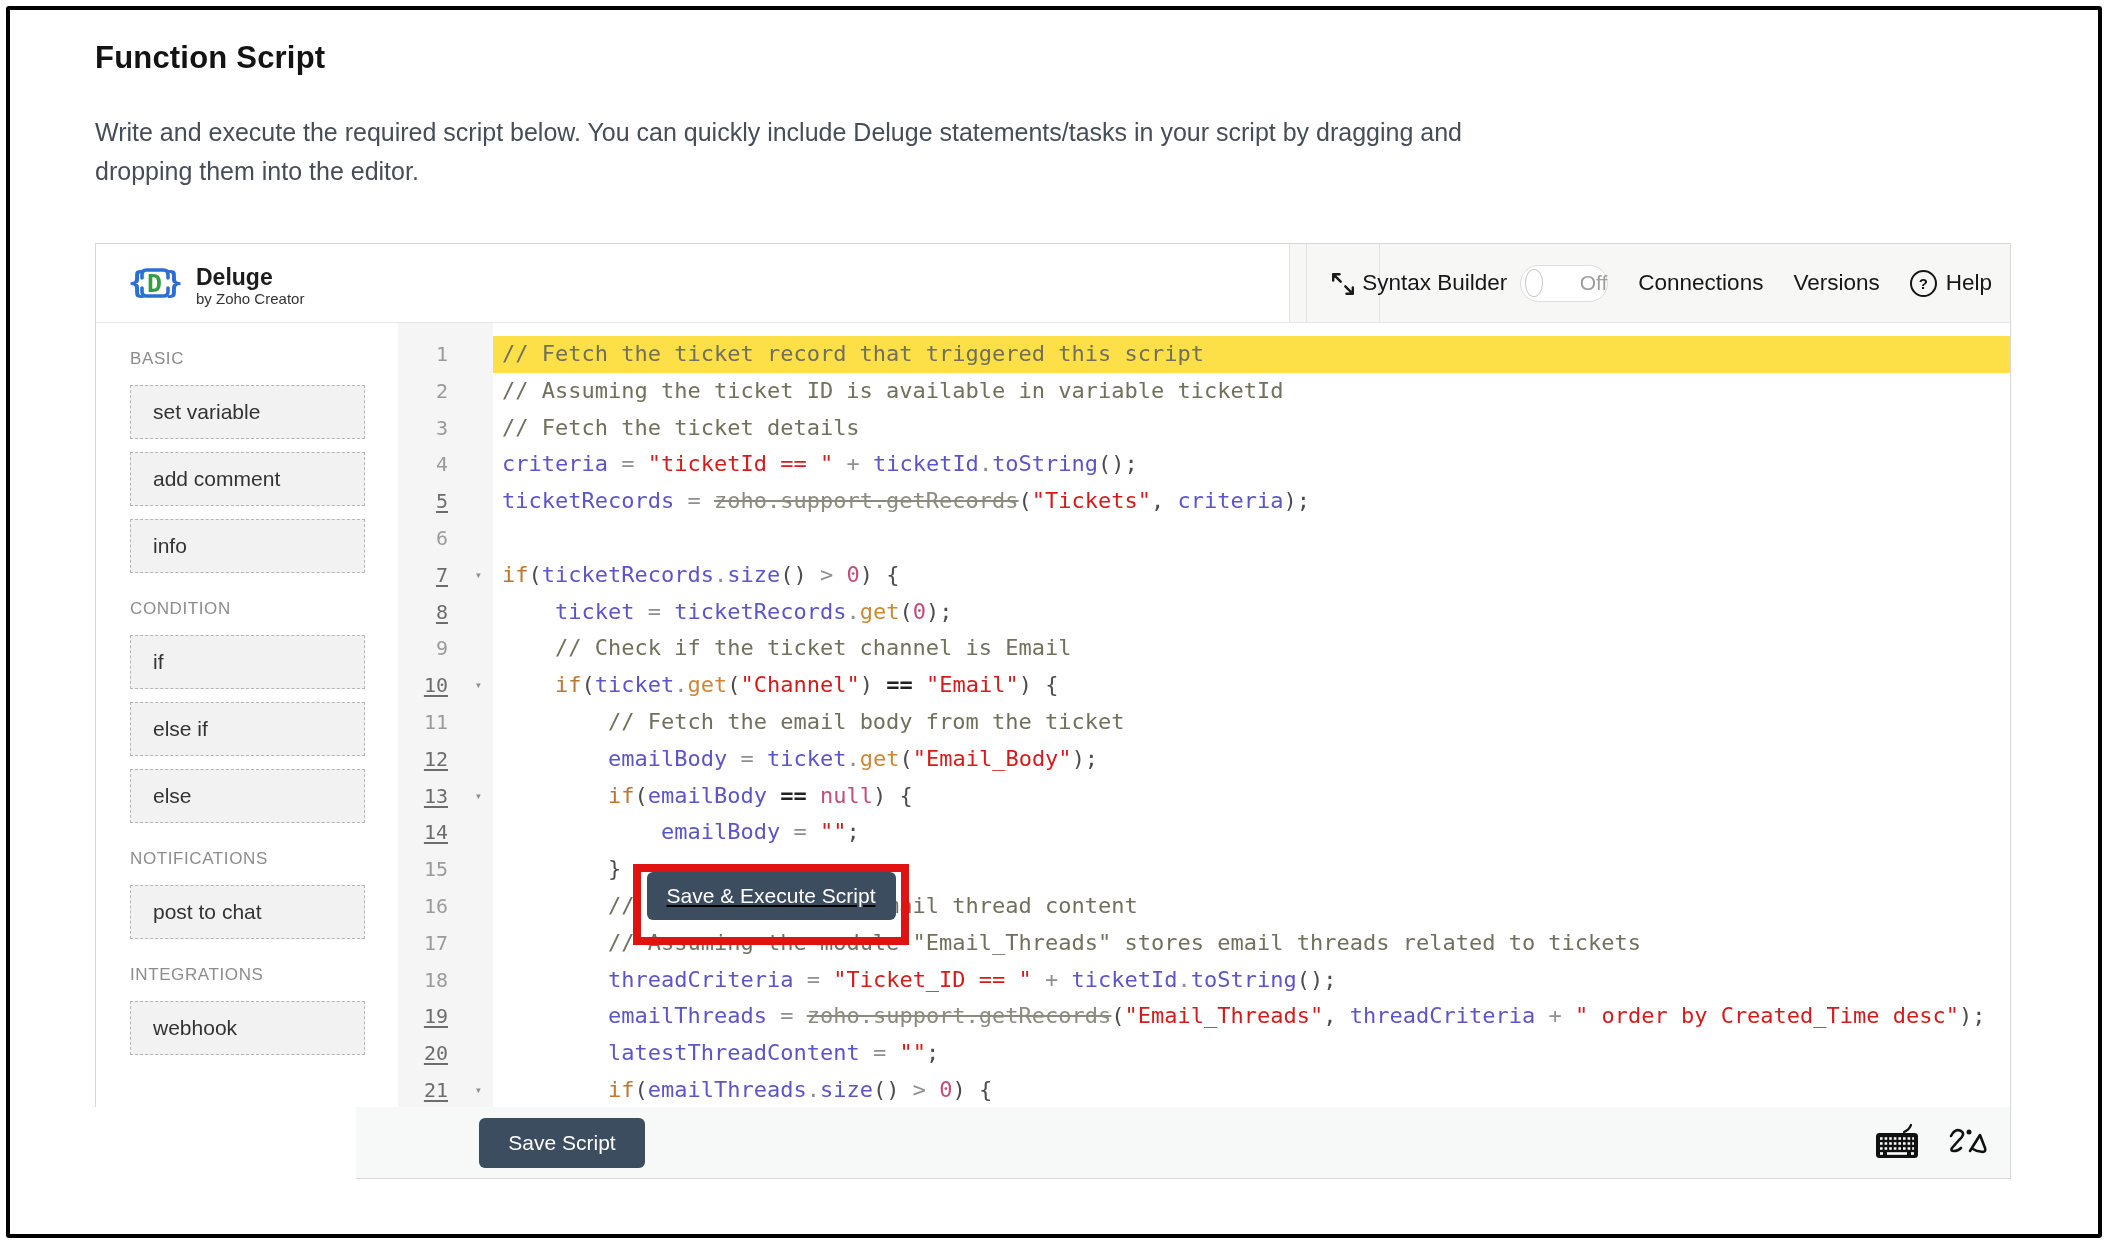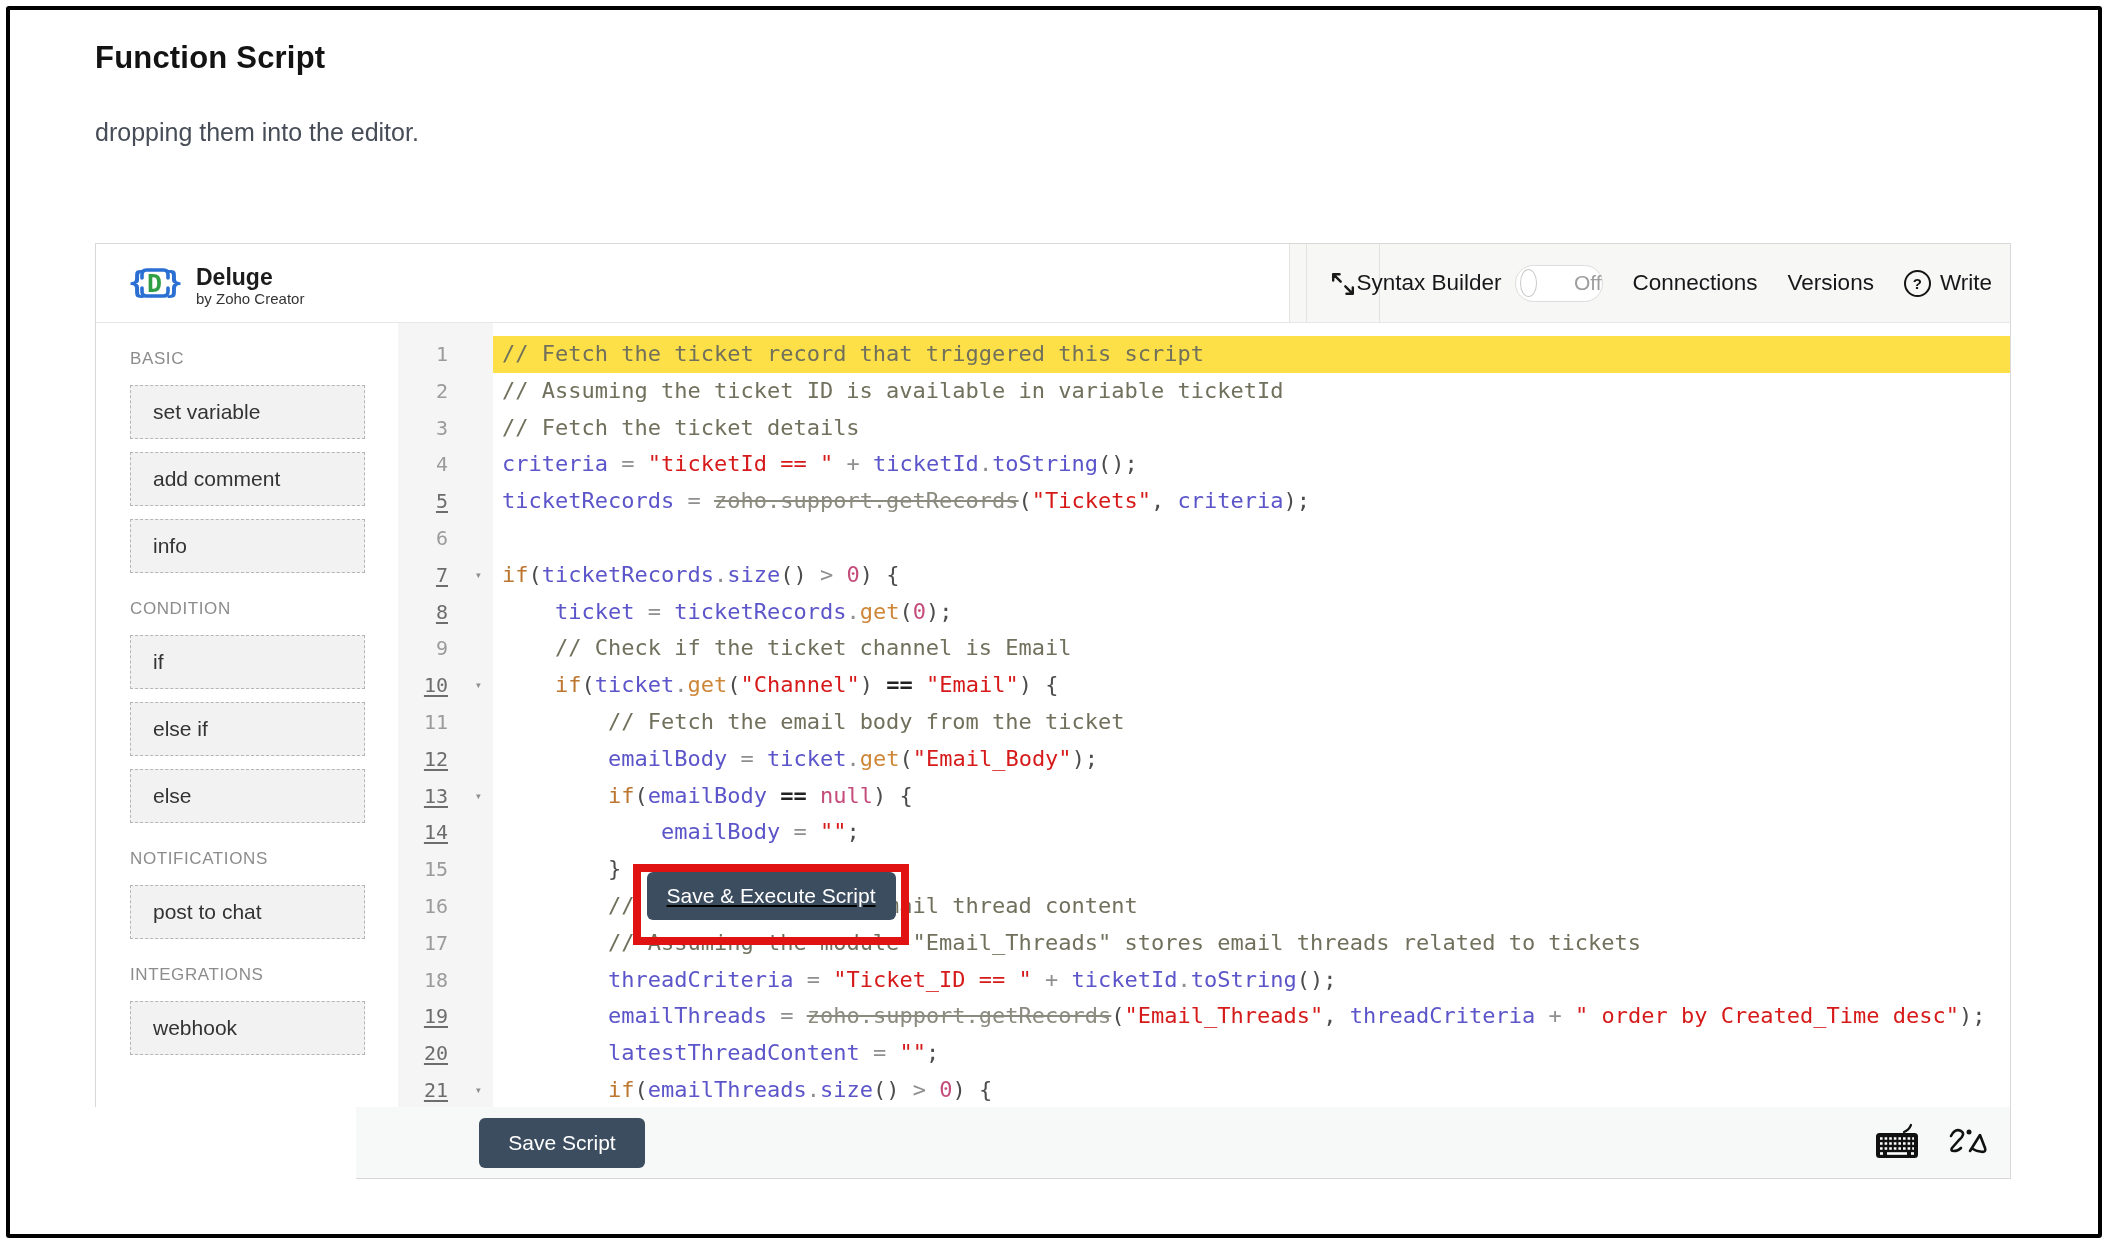--- a/index.html
+++ b/index.html
@@ -66,20 +66,21 @@
   
   .mask { position:absolute; left:74px; top:1097px; width:272px; height:112px; background:#fff; z-index:4; }
 </style>
 </head>
 <body>
 
 <div class="frame">
 
   <div class="page-title">Function Script</div>
   <div class="page-desc">
+    <div>Write and execute the required script below. You can quickly include Deluge statements/tasks in your script by dragging and</div>
     <div>dropping them into the editor.</div>
   </div>
 
   <div class="panel">
 
     <div class="panel-header">
       <div class="brand">
         <span>
           <svg width="54" height="54" viewBox="0 0 54 54">
             <path d="M14 22 V18.5 Q14 14 18.5 14 H35.5 Q40 14 40 18.5 V22" fill="none" stroke="#2b6fd3" stroke-width="3.6" stroke-linecap="round"></path>
@@ -108,21 +109,21 @@
       <div class="hdr-controls">
         <span class="ctl-label">Syntax Builder</span>
         <span class="toggle">
           <span class="knob"></span>
           <span class="toggle-state">Off</span>
         </span>
         <span class="ctl">Connections</span>
         <span class="ctl">Versions</span>
         <span class="ctl help-wrap">
           <span class="qcircle">?</span>
-          <span>Write</span>
+          <span>Help</span>
         </span>
       </div>
     </div>
 
     <div class="panel-body">
       <aside class="sidebar" id="sidebar">
           <div class="sb-label">BASIC</div>
           <div class="sb-btn">set variable</div>
           <div class="sb-btn">add comment</div>
           <div class="sb-btn">info</div>

